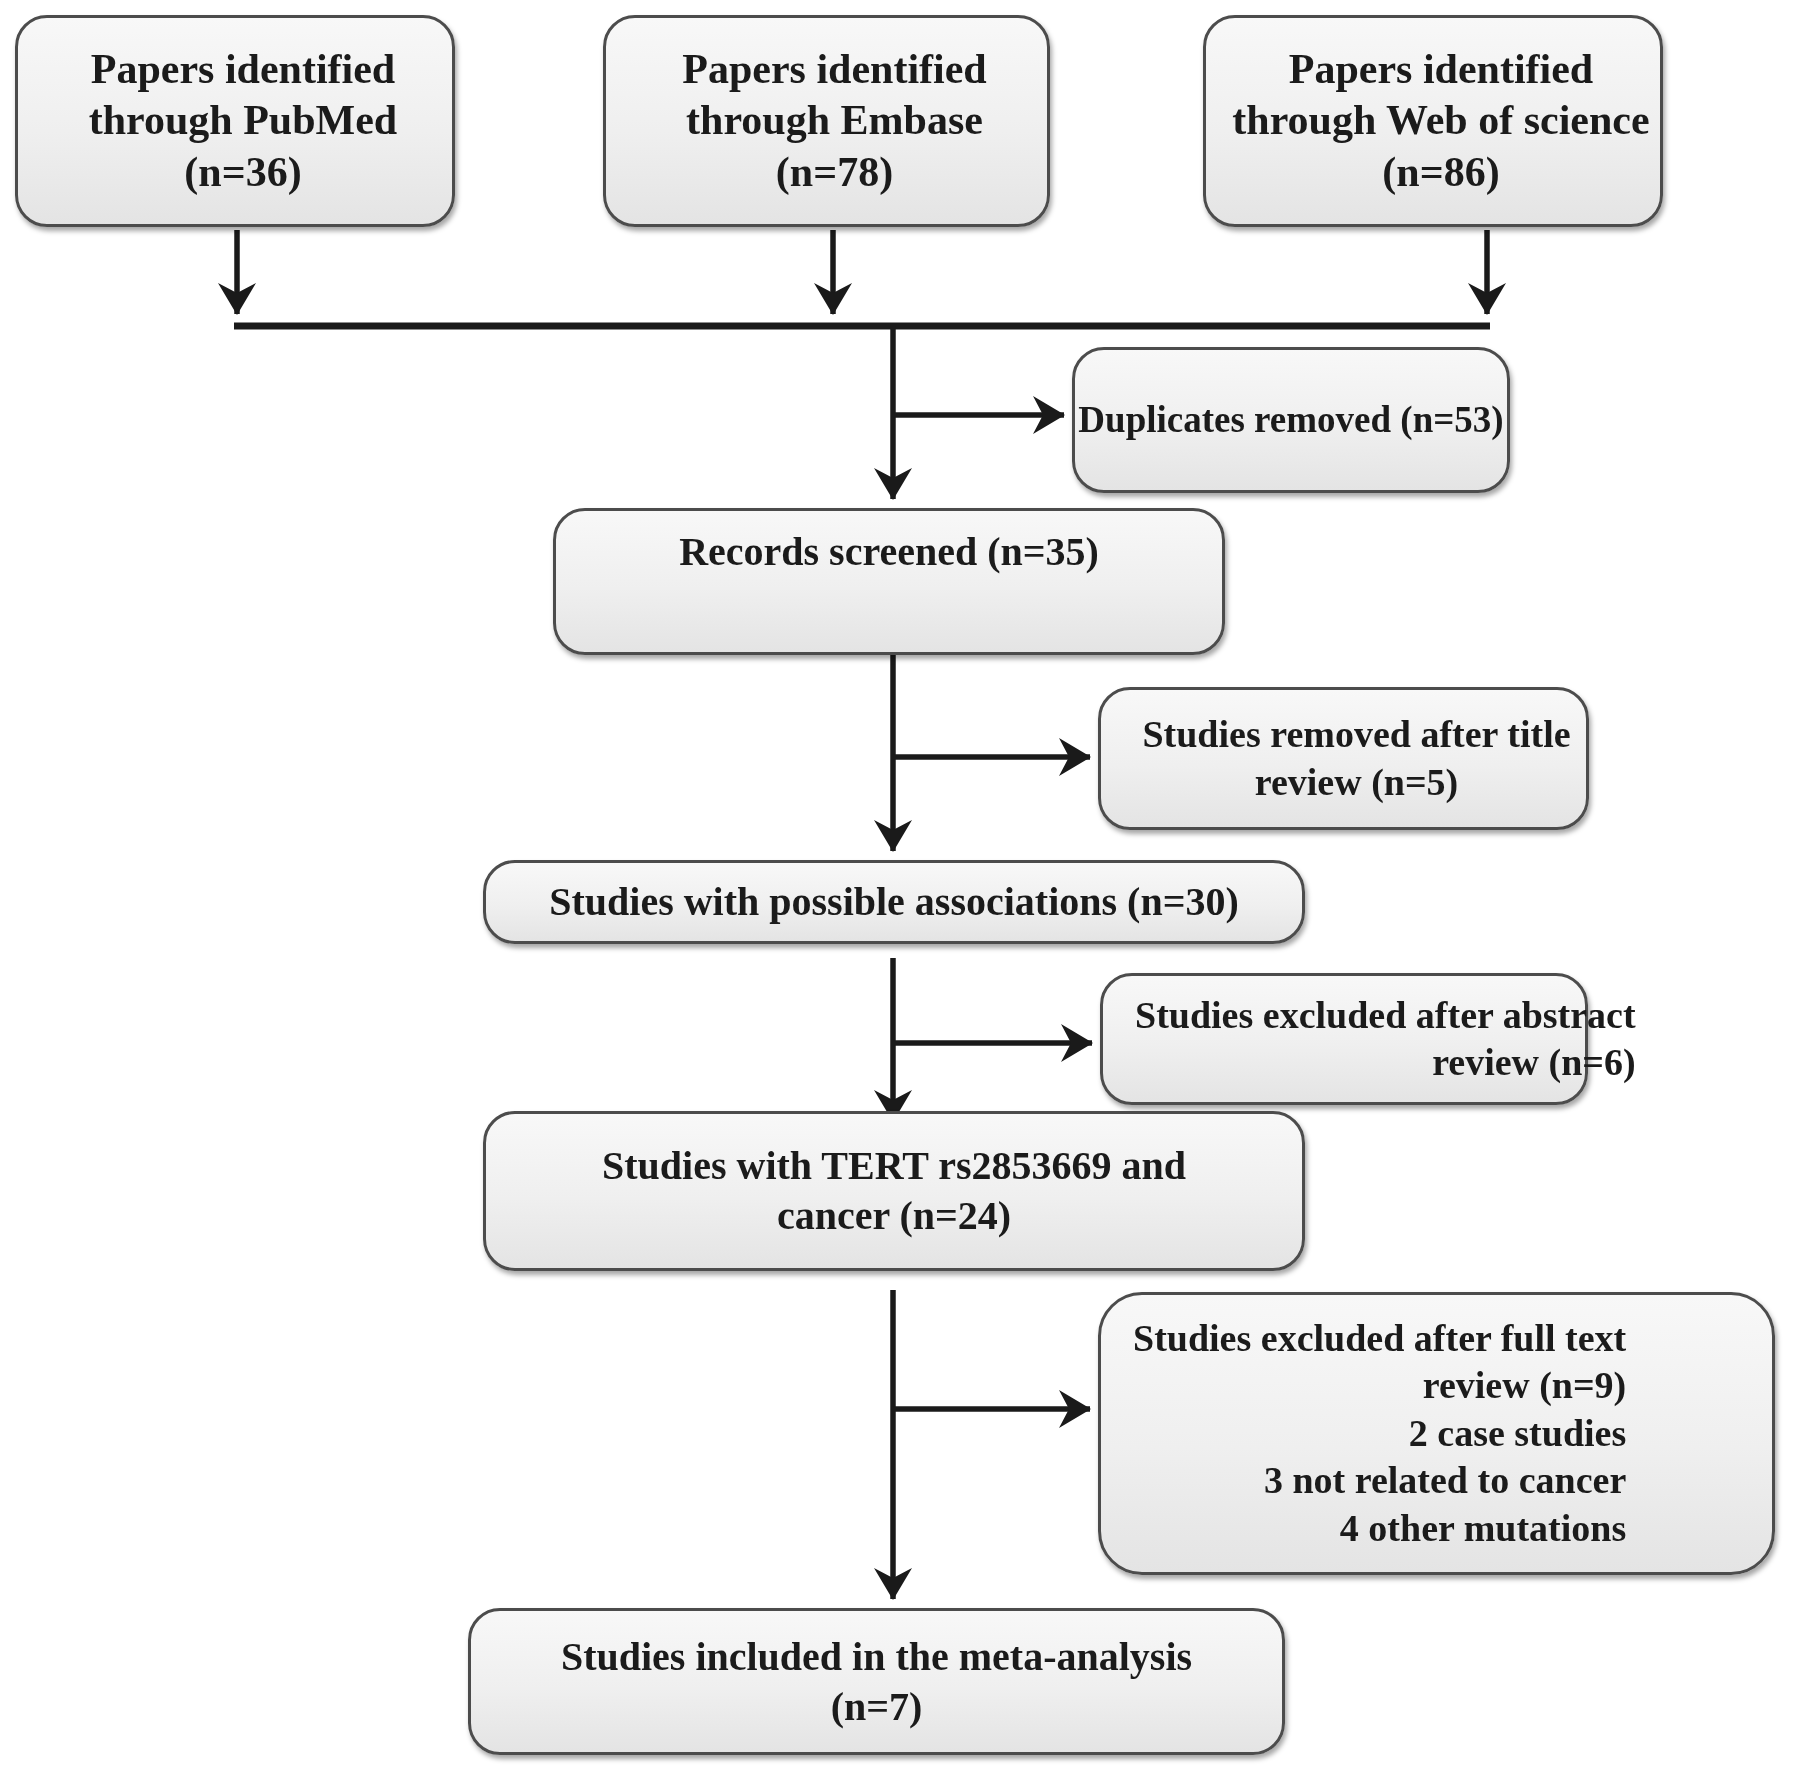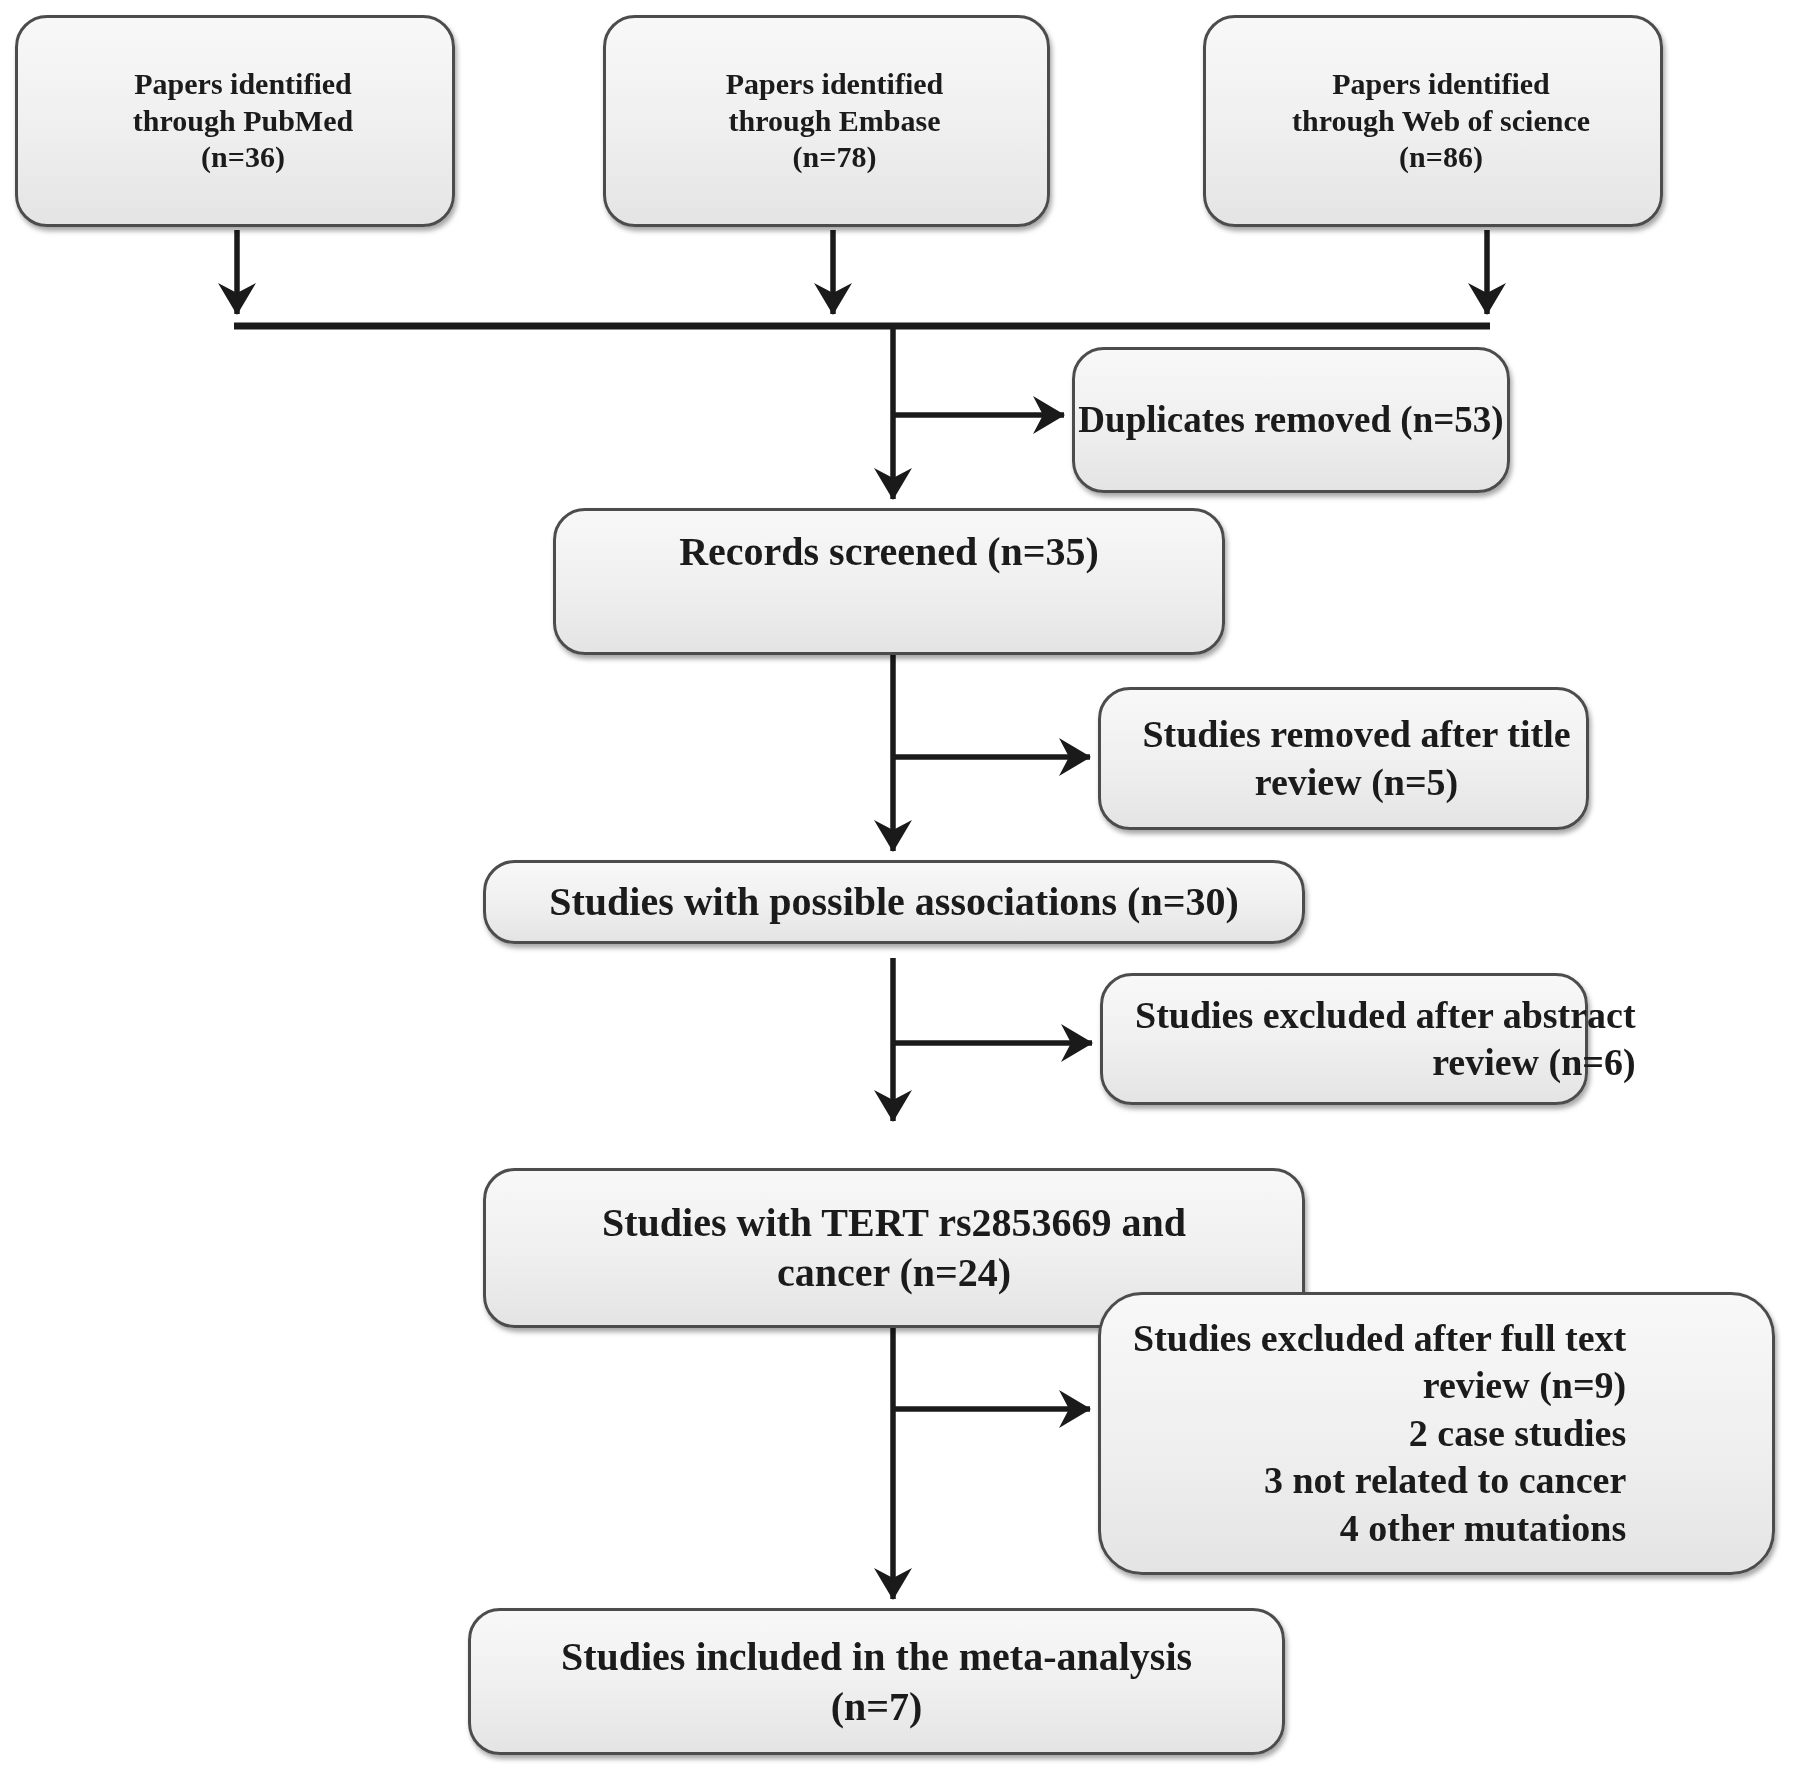--- a/index.html
+++ b/index.html
@@ -30,36 +30,36 @@
     background:linear-gradient(180deg,var(--box-fill-top) 0%,#efefef 55%,var(--box-fill-bottom) 100%);
     box-shadow:2px 4px 5px rgba(0,0,0,0.35);
     display:flex;align-items:center;justify-content:center;
     color:var(--text-color);
     font-weight:700;
     text-align:center;
     white-space:pre;
     line-height:1.25;
   }
   .node .label{display:block;}
-  .fs-top{font-size:30px;line-height:1.22;padding-left:16px;}
+  .fs-top{font-size:42px;line-height:1.22;padding-left:16px;}
   .fs-mid{font-size:40px;}
   .fs-right{font-size:38px;}
   .align-left{justify-content:flex-start;text-align:right;padding-left:32px;}
   .radius-lg{border-radius:44px;}
 
   
   #node-pubmed        {left:15px;  top:15px;   width:440px; height:212px;}
   #node-embase        {left:603px; top:15px;   width:447px; height:212px;}
   #node-wos           {left:1203px;top:15px;   width:460px; height:212px;}
   #node-duplicates    {left:1072px;top:347px;  width:438px; height:146px;font-size:37px;}
   #node-screened      {left:553px; top:508px;  width:672px; height:147px;align-items:flex-start;padding-top:16px;}
   #node-title-review  {left:1098px;top:687px;  width:491px; height:143px;padding-left:26px;}
   #node-possible      {left:483px; top:860px;  width:822px; height:84px;}
   #node-abstract      {left:1100px;top:973px;  width:488px; height:132px;}
-  #node-tert          {left:483px; top:1168px; width:822px; height:160px;}
+  #node-tert          {left:483px; top:1111px; width:822px; height:160px;}
   #node-fulltext      {left:1098px;top:1292px; width:677px; height:283px;}
   #node-included      {left:468px; top:1608px; width:817px; height:147px;}
 </style>
 </head>
 <body>
 
 <div id="canvas">
 
   <svg id="connectors" viewBox="0 0 1795 1774" xmlns="http://www.w3.org/2000/svg" aria-hidden="true">
     <defs>

